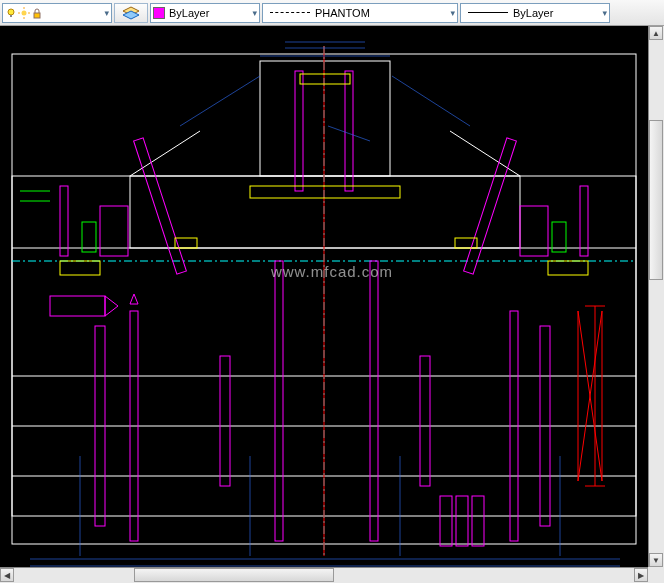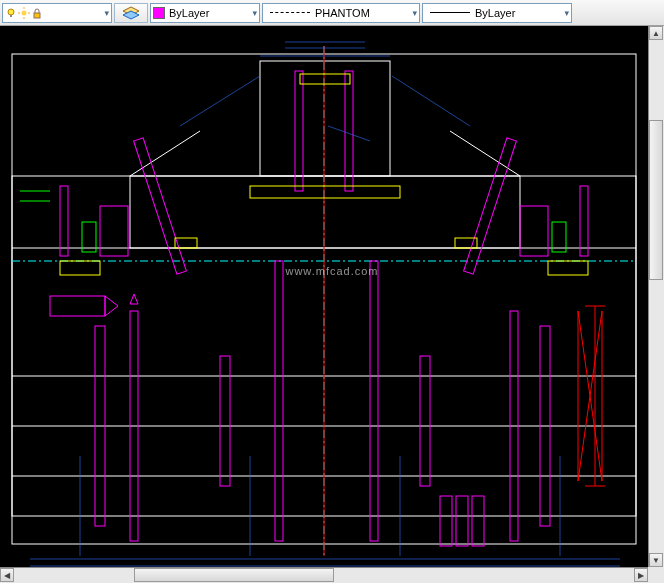--- a/index.html
+++ b/index.html
@@ -18,21 +18,21 @@
 .sbtn { background: linear-gradient(#f4f4f4,#d8d8d8); border: 1px solid #999; display: flex; align-items: center; justify-content: center; font-size: 8px; color: #444; }
 .scroll-v .sbtn { width: 14px; height: 14px; }
 .scroll-h .sbtn { width: 14px; height: 14px; }
 .thumb-v { width: 14px; height: 160px; margin-top: 80px; background: linear-gradient(90deg,#f4f4f4,#d8d8d8); border: 1px solid #999; }
 .thumb-h { height: 14px; width: 200px; margin-left: 120px; background: linear-gradient(#f4f4f4,#d8d8d8); border: 1px solid #999; }
 .corner { position: absolute; right: 0; bottom: 0; width: 16px; height: 16px; background: #e8e8e8; }
 svg.drawing { position: absolute; left: 0; top: 0; }
 .watermark { position: absolute; left: 50%; top: 44%; transform: translate(-50%,-50%); text-align: center; color: rgba(255,255,255,0.8); pointer-events: none; }
 .watermark .logo { font-size: 22px; font-weight: bold; font-style: italic; letter-spacing: 2px; }
 .watermark .logo .mf { display: inline-block; border: 2px solid rgba(255,255,255,0.8); border-radius: 50%; width: 28px; height: 28px; line-height: 24px; font-size: 14px; margin-right: 4px; }
-.watermark .url { font-size: 11px; letter-spacing: 1px; opacity: 0.7; }
+.watermark .url { font-size: 15px; letter-spacing: 1px; opacity: 0.7; }
 .spacer { flex: 1; }
 .layer-icons { display: flex; gap: 1px; align-items: center; }
 .mini-ico { width: 12px; height: 12px; display: inline-block; }
 </style>
 </head>
 <body>
 
 <div class="toolbar">
 
   <div class="dd" style="width:110px">
@@ -64,21 +64,21 @@
       <polygon points="11,6 19,10 11,14 3,10" fill="#90caf9" stroke="#1565c0"></polygon>
     </svg>
   </div>
 
   <div class="dd" style="width:110px">
     <span class="swatch" style="background:#ff00ff"></span>
     <span style="margin-left:4px">ByLayer</span>
     <span class="arrow">▾</span>
   </div>
 
-  <div class="dd" style="width:158px">
+  <div class="dd" style="width:196px">
     <span class="linetype-preview">
         <span class="dash"></span>
       </span>
     <span>PHANTOM</span>
     <span class="arrow">▾</span>
   </div>
 
   <div class="dd" style="width:150px">
     <span class="linetype-preview">
         <span class="solid"></span>

